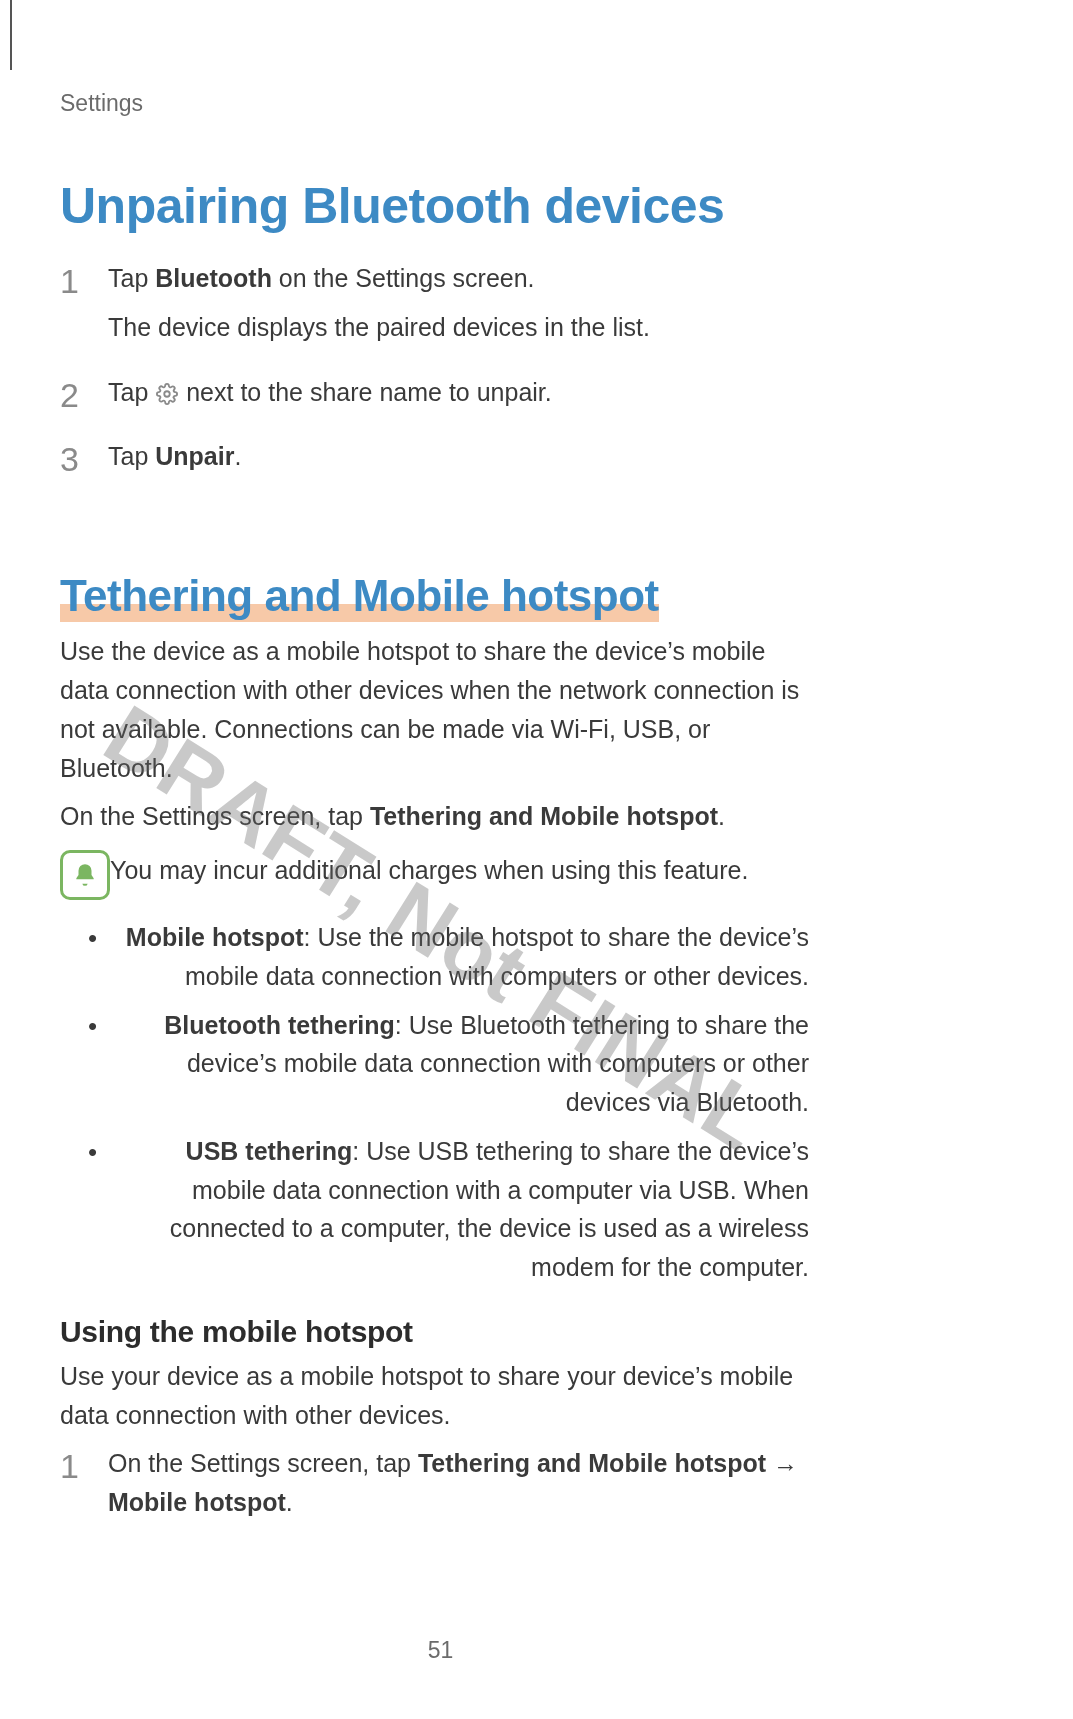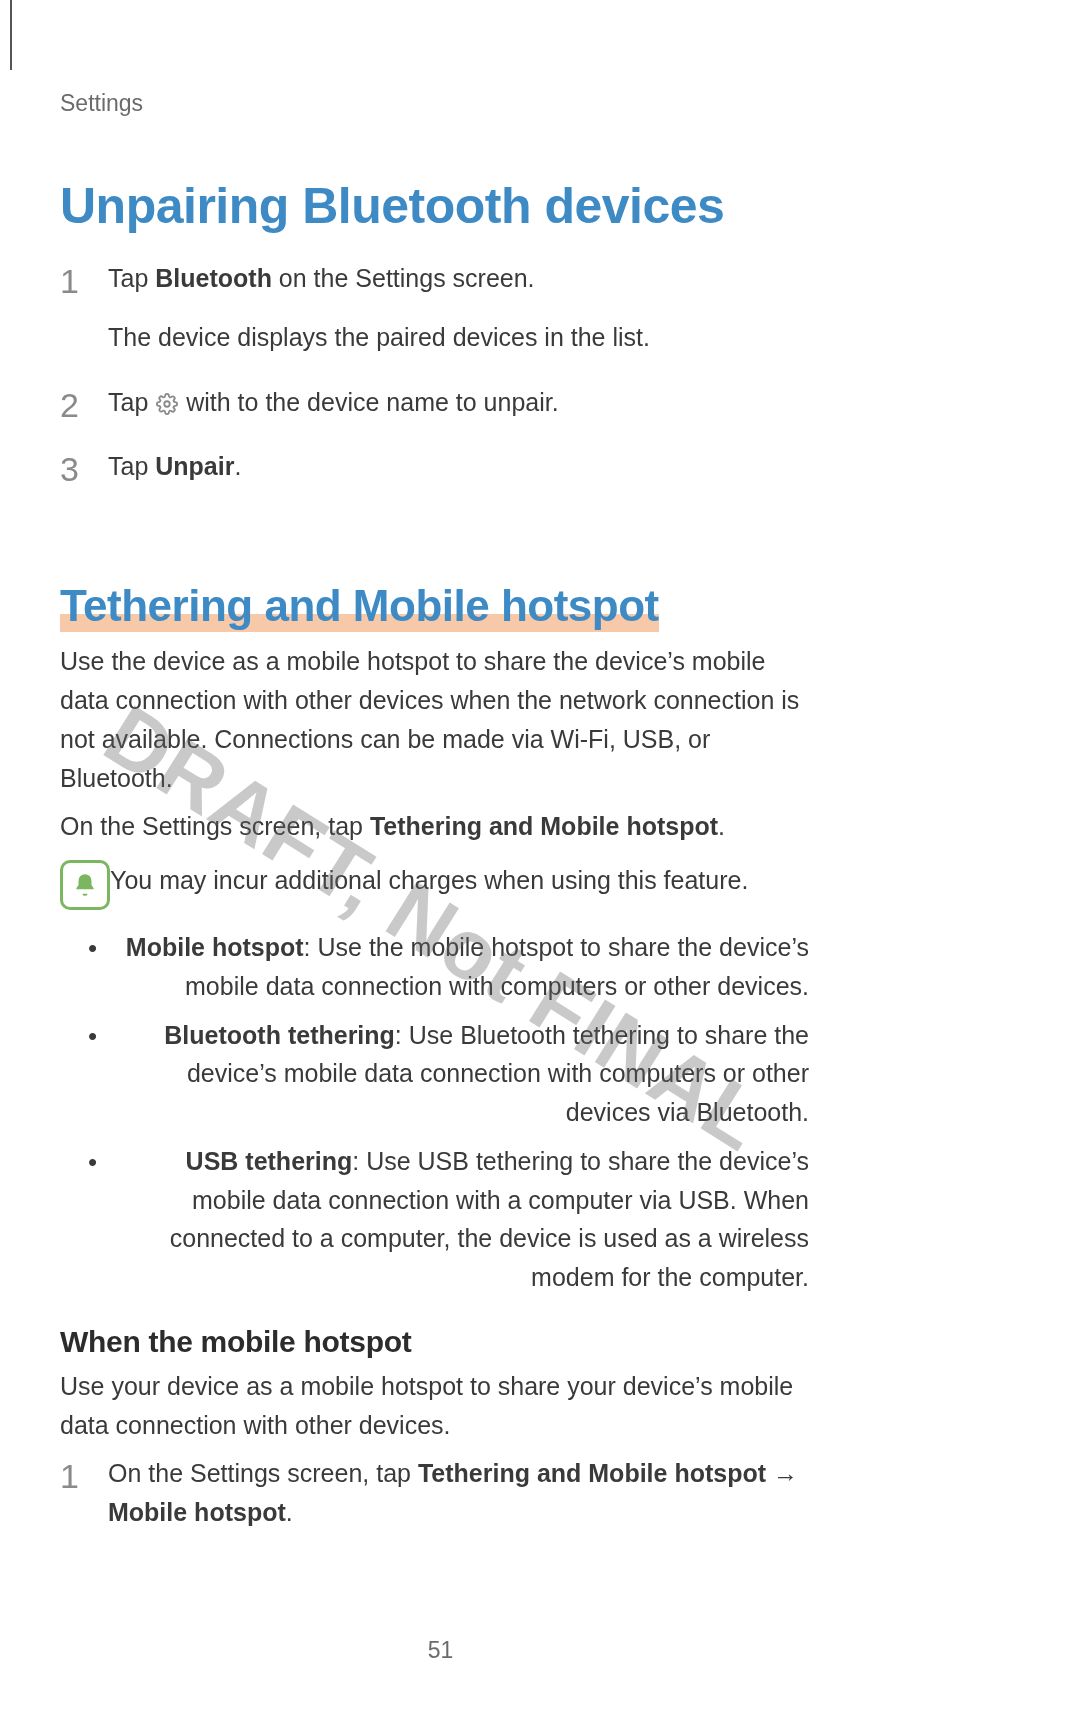--- a/index.html
+++ b/index.html
@@ -58,21 +58,21 @@
   ol.steps > li::before {
     content: counter(step);
     position: absolute;
     left: 0;
     top: -4px;
     font-size: 34px;
     color: #8a8a8a;
     font-weight: 300;
   }
   .sub {
-    margin-top: 20px;
+    margin-top: 10px;
   }
   .gear-icon {
     display: inline-flex;
     vertical-align: middle;
     margin: 0 1px;
   }
   h1.section-heading {
     font-size: 44px;
     font-weight: 600;
     margin: 70px 0 12px 0;
@@ -185,21 +185,21 @@
       <div class="sub">The device displays the paired devices in the list.</div>
     </li>
     <li>
       <span>Tap </span>
       <span class="gear-icon">
         <svg width="22" height="22" viewBox="0 0 24 24" fill="none" stroke="#8a8a8a" stroke-width="2">
           <circle cx="12" cy="12" r="3"></circle>
           <path d="M19.4 15a1.7 1.7 0 0 0 .34 1.87l.06.06a2 2 0 1 1-2.83 2.83l-.06-.06a1.7 1.7 0 0 0-1.87-.34 1.7 1.7 0 0 0-1 1.56V21a2 2 0 1 1-4 0v-.09a1.7 1.7 0 0 0-1-1.56 1.7 1.7 0 0 0-1.87.34l-.06.06a2 2 0 1 1-2.83-2.83l.06-.06a1.7 1.7 0 0 0 .34-1.87 1.7 1.7 0 0 0-1.56-1H3a2 2 0 1 1 0-4h.09a1.7 1.7 0 0 0 1.56-1 1.7 1.7 0 0 0-.34-1.87l-.06-.06a2 2 0 1 1 2.83-2.83l.06.06a1.7 1.7 0 0 0 1.87.34H9a1.7 1.7 0 0 0 1-1.56V3a2 2 0 1 1 4 0v.09a1.7 1.7 0 0 0 1 1.56 1.7 1.7 0 0 0 1.87-.34l.06-.06a2 2 0 1 1 2.83 2.83l-.06.06a1.7 1.7 0 0 0-.34 1.87V9a1.7 1.7 0 0 0 1.56 1H21a2 2 0 1 1 0 4h-.09a1.7 1.7 0 0 0-1.56 1z"></path>
         </svg>
       </span>
-      <span> with to the device name to unpair.</span>
+      <span> next to the share name to unpair.</span>
     </li>
     <li>
       <span>Tap </span><b>Unpair</b><span>.</span>
     </li>
   </ol>
 
   <div class="z-wrap">
     <h1 class="section-heading">
       <span class="hl"></span>
       <span>Tethering and Mobile hotspot</span>
@@ -226,21 +226,21 @@
       <b>Mobile hotspot</b><span>: Use the mobile hotspot to share the device’s mobile data connection with computers or other devices.</span>
     </li>
     <li>
       <b>Bluetooth tethering</b><span>: Use Bluetooth tethering to share the device’s mobile data connection with computers or other devices via Bluetooth.</span>
     </li>
     <li>
       <b>USB tethering</b><span>: Use USB tethering to share the device’s mobile data connection with a computer via USB. When connected to a computer, the device is used as a wireless modem for the computer.</span>
     </li>
   </ul>
 
-  <h3 class="sub-heading">When the mobile hotspot</h3>
+  <h3 class="sub-heading">Using the mobile hotspot</h3>
 
   <p class="body">Use your device as a mobile hotspot to share your device’s mobile data connection with other devices.</p>
 
   <ol class="steps">
     <li>
       <span>On the Settings screen, tap </span><b>Tethering and Mobile hotspot</b><span> → </span><b>Mobile hotspot</b><span>.</span>
     </li>
   </ol>
 
   <div class="watermark">DRAFT, Not FINAL</div>

